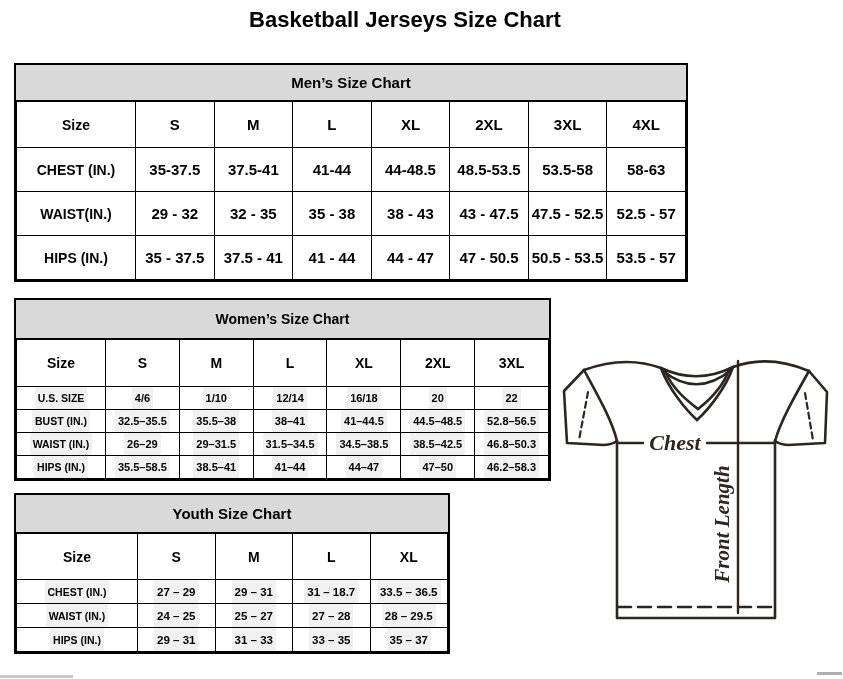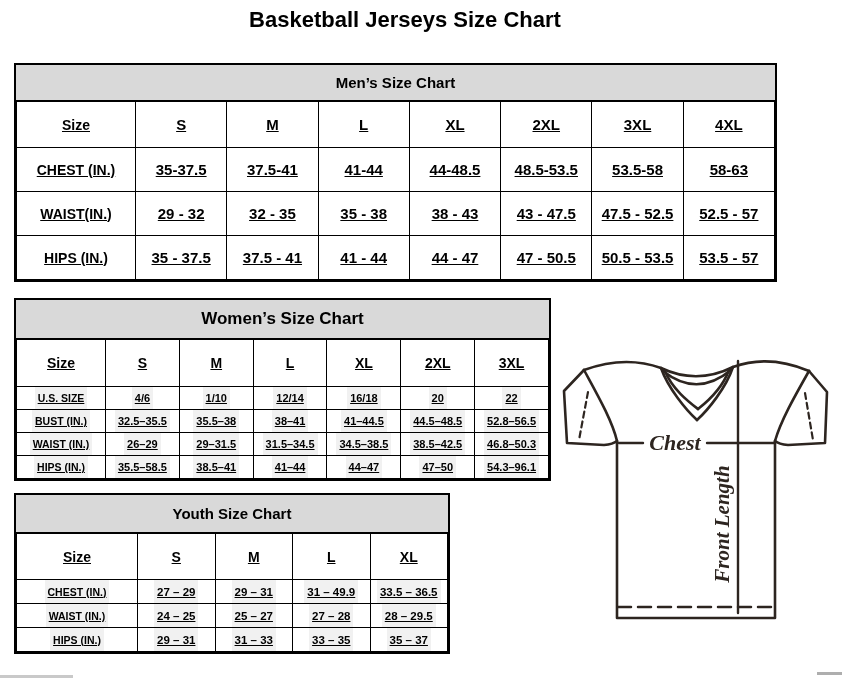--- a/index.html
+++ b/index.html
@@ -9,34 +9,34 @@
   }
   .page-title{
     position:absolute;left:0;top:7px;width:810px;text-align:center;
     font-size:22px;font-weight:bold;letter-spacing:0px;
   }
   .chart-box{position:absolute;border:2px solid #000;background:#fff;box-sizing:border-box;}
   .band{
     background:var(--band_bg,#d9d9d9);border-bottom:1px solid #000;
     text-align:center;font-weight:bold;display:flex;align-items:center;justify-content:center;
   }
-  table.chart{width:100%;border-collapse:collapse;table-layout:fixed;text-decoration:underline;}
+  table.chart{width:100%;border-collapse:collapse;table-layout:fixed;}
   table.chart th,table.chart td{
     border:1px solid #000;text-align:center;vertical-align:middle;
     font-weight:bold;padding:0;overflow:hidden;white-space:nowrap;
   }
   
-  #men-box{left:14px;top:63px;width:763px;}
+  #men-box{left:14px;top:63px;width:674px;}
   #men-box .band{height:35px;font-size:15px;}
   #men-box thead th{height:45px;font-size:15px;}
   #men-box tbody td{height:43px;font-size:15px;}
   #men-box tr>*:first-child{width:118px;font-size:14px;}
   
   #women-box{left:14px;top:298px;width:537px;}
-  #women-box .band{height:38px;font-size:17px;}
+  #women-box .band{height:38px;font-size:14px;}
   #women-box thead th{height:46px;font-size:14px;}
   #women-box tbody td{height:22px;font-size:11px;}
   #women-box tr>*:first-child{width:88px;}
   #women-box tbody td:first-child{font-size:10.5px;}
   
   #youth-box{left:14px;top:493px;width:436px;}
   #youth-box .band{height:37px;font-size:15px;}
   #youth-box thead th{height:45px;font-size:14px;}
   #youth-box tbody td{height:23px;font-size:11.5px;}
   #youth-box tr>*:first-child{width:120px;}
@@ -147,21 +147,21 @@
           <td><span class="cell-text">38.5–42.5</span></td>
           <td><span class="cell-text">46.8–50.3</span></td>
         </tr>
         <tr>
           <td><span class="cell-text">HIPS (IN.)</span></td>
           <td><span class="cell-text">35.5–58.5</span></td>
           <td><span class="cell-text">38.5–41</span></td>
           <td><span class="cell-text">41–44</span></td>
           <td><span class="cell-text">44–47</span></td>
           <td><span class="cell-text">47–50</span></td>
-          <td><span class="cell-text">54.3–96.1</span></td>
+          <td><span class="cell-text">46.2–58.3</span></td>
         </tr>
       </tbody>
     </table>
 </div>
 
 <div class="chart-box" id="youth-box">
   <div class="band">Youth Size Chart</div>
   <table class="chart">
       <thead>
         <tr>
@@ -170,21 +170,21 @@
           <th><span class="cell-text">M</span></th>
           <th><span class="cell-text">L</span></th>
           <th><span class="cell-text">XL</span></th>
         </tr>
       </thead>
       <tbody>
         <tr>
           <td><span class="cell-text">CHEST (IN.)</span></td>
           <td><span class="cell-text">27 – 29</span></td>
           <td><span class="cell-text">29 – 31</span></td>
-          <td><span class="cell-text">31 – 49.9</span></td>
+          <td><span class="cell-text">31 – 18.7</span></td>
           <td><span class="cell-text">33.5 – 36.5</span></td>
         </tr>
         <tr>
           <td><span class="cell-text">WAIST (IN.)</span></td>
           <td><span class="cell-text">24 – 25</span></td>
           <td><span class="cell-text">25 – 27</span></td>
           <td><span class="cell-text">27 – 28</span></td>
           <td><span class="cell-text">28 – 29.5</span></td>
         </tr>
         <tr>

